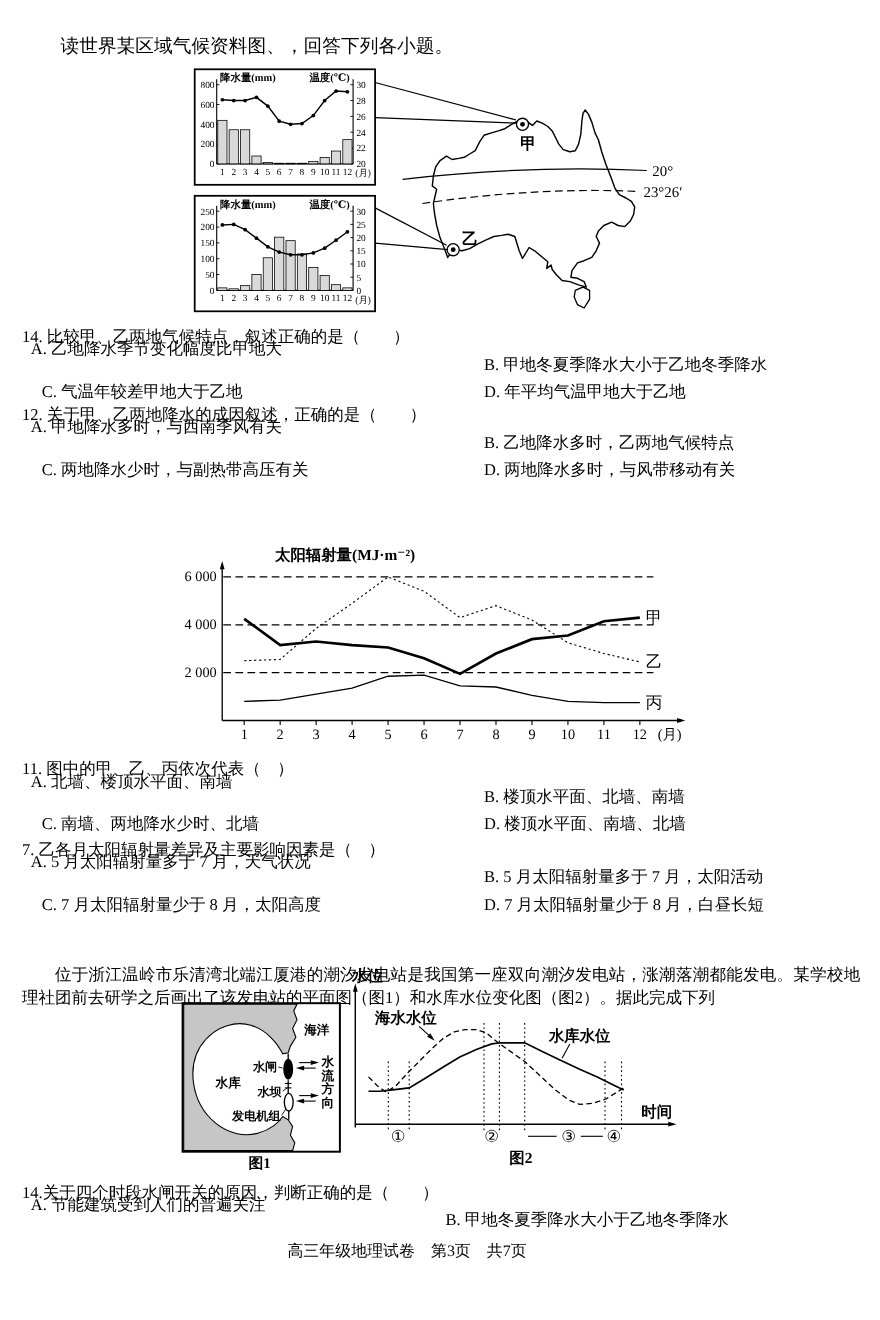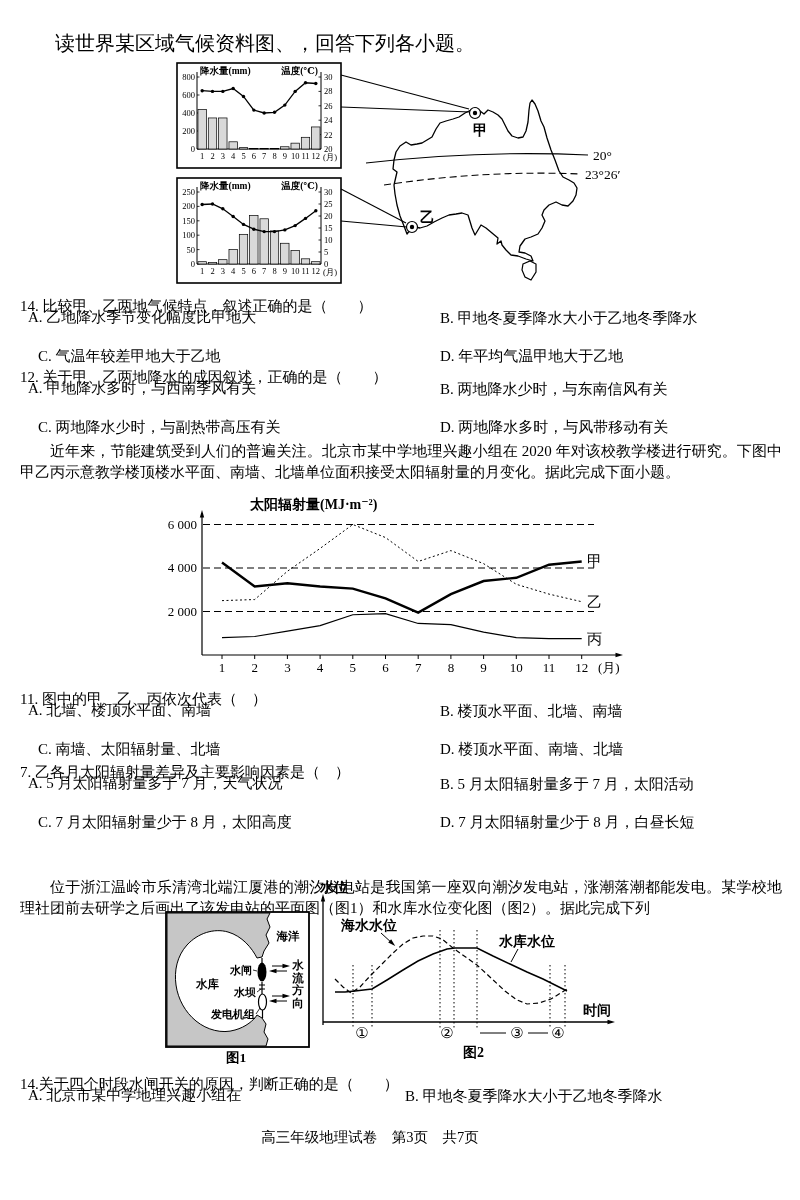--- a/index.html
+++ b/index.html
@@ -1,24 +1,24 @@
 <!DOCTYPE html>
 <html><head>
 <meta charset="utf-8">
 <style>
 *{margin:0;padding:0;box-sizing:border-box}
 html,body{background:#fff}
 .page{position:relative;width:800px;height:1200px;background:#fff;margin:0 auto;
   font-family:"Liberation Serif","DejaVu Serif",serif;color:#000;overflow:hidden}
-.line{position:absolute;font-size:20px;white-space:nowrap}
+.line{position:absolute;font-size:17px;white-space:nowrap}
 .para{position:absolute;left:20px;width:762px;font-size:15px;line-height:21px;text-align:justify;text-indent:2em}
 .q{position:absolute;left:20px;width:778px;font-size:15px}
 .q .stem{position:absolute;left:0;top:0;white-space:nowrap}
 .q .opt{position:absolute;white-space:nowrap}
-.oa{left:8px;top:11px}.ob{left:420px;top:12px}.oc{left:18px;top:50px}.od{left:420px;top:50px}
+.oa{left:8px;top:11px}.ob{left:420px;top:25px}.oc{left:18px;top:50px}.od{left:420px;top:50px}
 .q14 .ob{left:385px}
 svg{position:absolute;overflow:visible}
 .footer{position:absolute;left:0;width:740px;text-align:center;font-size:14.5px}
 text{fill:#000}
 </style>
 </head>
 <body>
 
 <div class="page">
 
@@ -187,26 +187,25 @@
     <div class="stem">14. 比较甲、乙两地气候特点，叙述正确的是（　　）</div>
     <span class="opt oa">A. 乙地降水季节变化幅度比甲地大</span>
     <span class="opt ob">B. 甲地冬夏季降水大小于乙地冬季降水</span>
     <span class="opt oc">C. 气温年较差甲地大于乙地</span>
     <span class="opt od">D. 年平均气温甲地大于乙地</span>
   </div>
 
   <div class="q" style="top:368px">
     <div class="stem">12. 关于甲、乙两地降水的成因叙述，正确的是（　　）</div>
     <span class="opt oa">A. 甲地降水多时，与西南季风有关</span>
-    <span class="opt ob">B. 两地降水少时，与东南信风有关</span>
+    <span class="opt ob">B. 乙地降水多时，乙两地气候特点</span>
     <span class="opt oc">C. 两地降水少时，与副热带高压有关</span>
     <span class="opt od">D. 两地降水多时，与风带移动有关</span>
   </div>
 
-  <div class="para" style="top:441px">近年来，节能建筑受到人们的普遍关注。北京市某中学地理兴趣小组在 2020 年对该校教学楼进行研究。下图中甲乙丙示意教学楼顶楼水平面、南墙、北墙单位面积接受太阳辐射量的月变化。据此完成下面小题。</div>
 
   <svg id="svg-solar" style="left:170px;top:495px" width="480" height="190">
       <text x="80" y="14" font-size="14" font-weight="bold">太阳辐射量(MJ·m⁻²)</text>
       <line x1="32" y1="160" x2="32" y2="18" stroke="#000" stroke-width="1.2"></line>
       <polygon points="32 15 34.174827670556155 22.502235511763384 29.82517232944385 22.502235511763384" fill="#000"></polygon>
       <line x1="32" y1="160" x2="450" y2="160" stroke="#000" stroke-width="1.2"></line>
       <polygon points="453 160 445.4977644882366 162.17482767055614 445.4977644882366 157.82517232944386" fill="#000"></polygon>
       <line x1="33" y1="29.5" x2="424" y2="29.5" stroke="#000" stroke-width="1.1" stroke-dasharray="7,4"></line>
       <text x="27" y="33.5" font-size="13" text-anchor="end">6 000</text>
       <line x1="33" y1="73" x2="424" y2="73" stroke="#000" stroke-width="1.1" stroke-dasharray="7,4"></line>
@@ -243,21 +242,21 @@
       <polyline points="52,105.625 84.7,104.5375 117.4,76.2625 150.10000000000002,53.425 182.8,29.5 215.5,42.55 248.20000000000002,66.475 280.90000000000003,55.599999999999994 313.6,68.65 346.3,89.3125 379,99.1 411.70000000000005,106.7125" fill="none" stroke="#000" stroke-width="1" stroke-dasharray="2,2.5"></polyline>
       <text x="417" y="111.7125" font-size="15">乙</text>
       <polyline points="52,142.6 84.7,141.5125 117.4,136.075 150.10000000000002,130.6375 182.8,119.7625 215.5,118.675 248.20000000000002,128.4625 280.90000000000003,129.55 313.6,137.1625 346.3,142.6 379,143.6875 411.70000000000005,143.6875" fill="none" stroke="#000" stroke-width="1.2"></polyline>
       <text x="417" y="148.6875" font-size="15">丙</text>
     </svg>
 
   <div class="q" style="top:690px">
     <div class="stem">11. 图中的甲、乙、丙依次代表（　）</div>
     <span class="opt oa">A. 北墙、楼顶水平面、南墙</span>
     <span class="opt ob">B. 楼顶水平面、北墙、南墙</span>
-    <span class="opt oc">C. 南墙、太阳辐射量、北墙</span>
+    <span class="opt oc">C. 南墙、两地降水少时、北墙</span>
     <span class="opt od">D. 楼顶水平面、南墙、北墙</span>
   </div>
 
   <div class="q" style="top:763px">
     <div class="stem">7. 乙各月太阳辐射量差异及主要影响因素是（　）</div>
     <span class="opt oa">A. 5 月太阳辐射量多于 7 月，天气状况</span>
     <span class="opt ob">B. 5 月太阳辐射量多于 7 月，太阳活动</span>
     <span class="opt oc">C. 7 月太阳辐射量少于 8 月，太阳高度</span>
     <span class="opt od">D. 7 月太阳辐射量少于 8 月，白昼长短</span>
   </div>
@@ -322,18 +321,18 @@
       <text x="132" y="163" font-size="15" text-anchor="middle">②</text>
       <text x="202" y="163" font-size="15" text-anchor="middle">③</text>
       <text x="243" y="163" font-size="15" text-anchor="middle">④</text>
       <line x1="165" y1="158" x2="191" y2="158" stroke="#000"></line>
       <line x1="213" y1="158" x2="233" y2="158" stroke="#000"></line>
       <text x="148" y="182" font-size="14" font-weight="bold">图2</text>
     </svg>
 
   <div class="q q14" style="top:1075px">
     <div class="stem">14.关于四个时段水闸开关的原因，判断正确的是（　　）</div>
-    <span class="opt oa">A. 北京市某中学地理兴趣小组在</span>
+    <span class="opt oa">A. 节能建筑受到人们的普遍关注</span>
     <span class="opt ob">B. 甲地冬夏季降水大小于乙地冬季降水</span>
   </div>
 
   <div class="footer" style="top:1128px">高三年级地理试卷　第3页　共7页</div>
 </div>
 
 </body></html>

